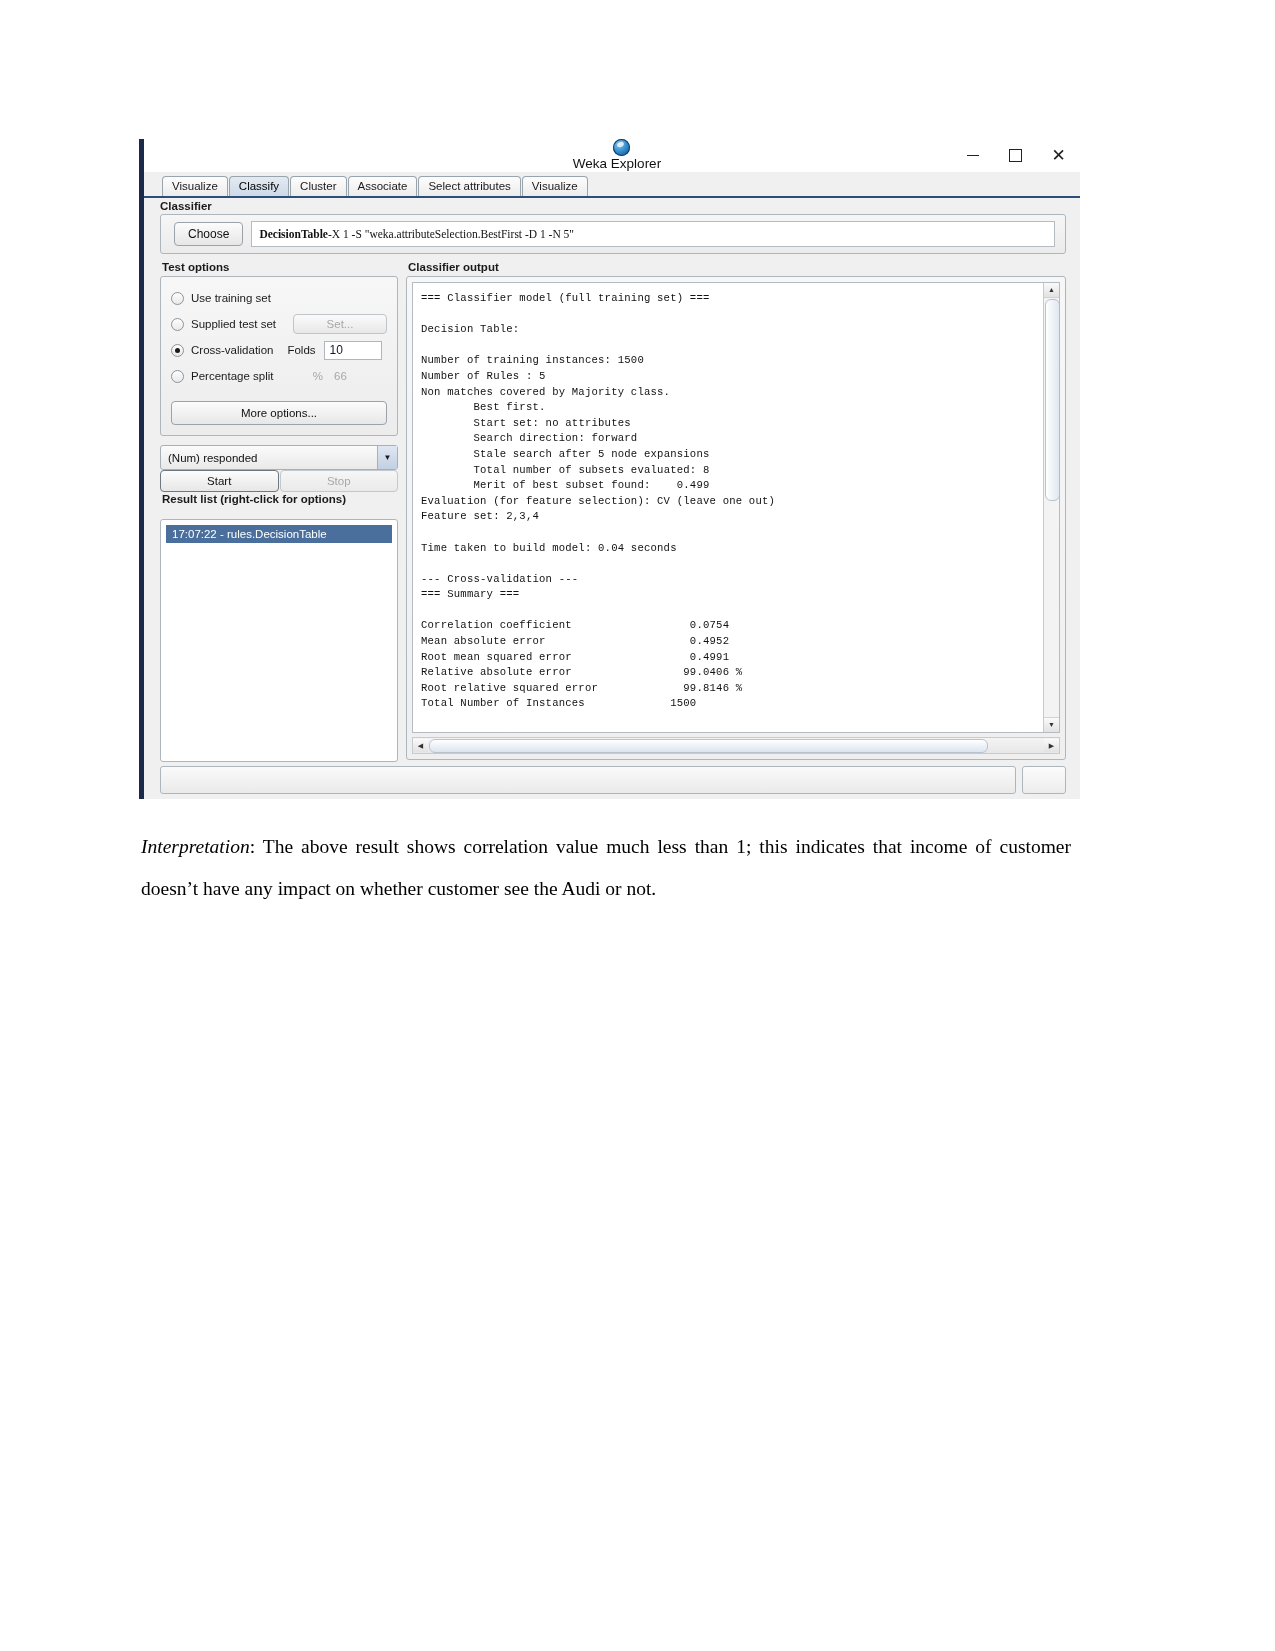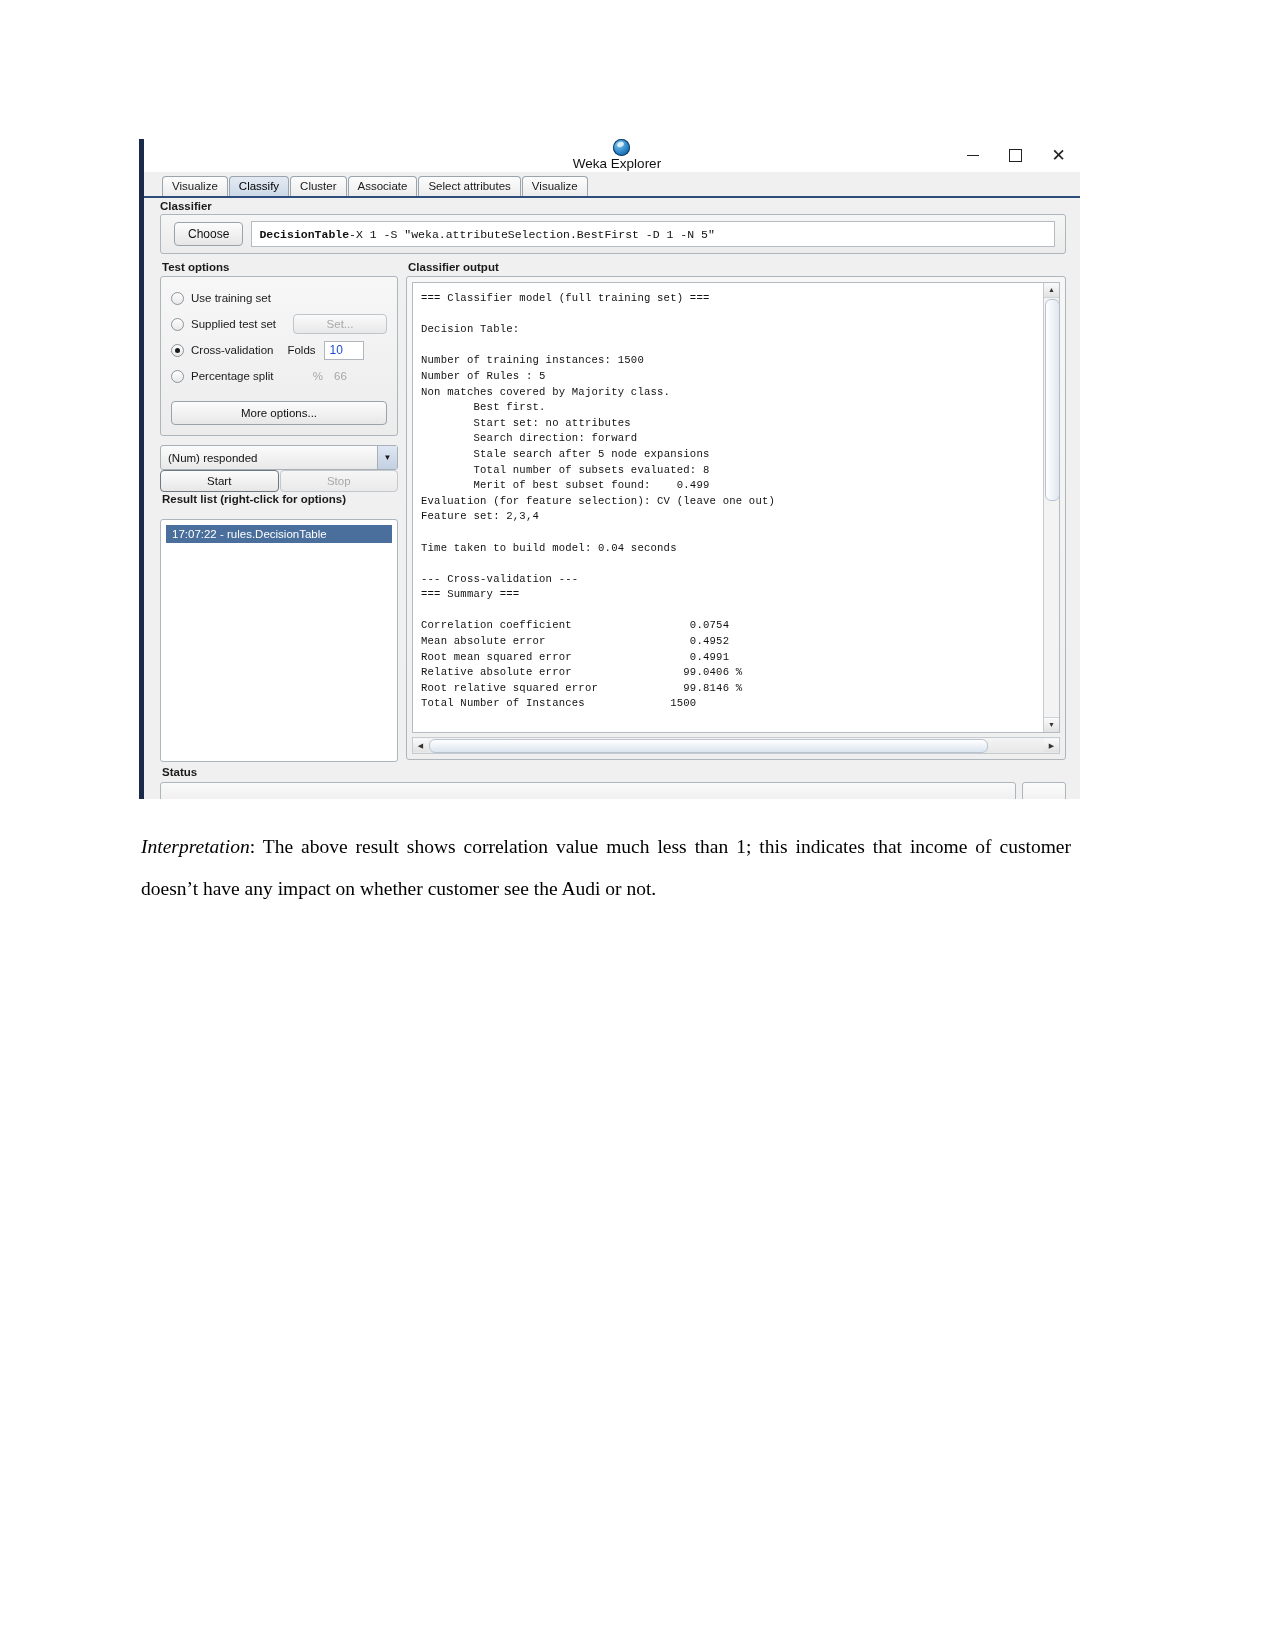--- a/index.html
+++ b/index.html
@@ -159,21 +159,21 @@
   .classifier-field {
     flex: 1;
     margin-left: 8px;
     margin-right: 2px;
     height: 26px;
     background: #ffffff;
     border: 1px solid #b5bbc1;
     display: flex;
     align-items: center;
     padding-left: 7px;
-    font-family: Liberation Mono, monospace;
+    font-family: Liberation Serif, serif;
     font-size: 11.5px;
     color: #111;
     box-sizing: border-box;
     overflow: hidden;
     white-space: nowrap;
   }
   .classifier-field b { font-weight: bold; }
 
   
   .main-row {
@@ -239,27 +239,27 @@
     padding: 3px 0;
     width: 92px;
     text-align: center;
   }
   .folds-label {
     margin-left: 14px;
     white-space: nowrap;
   }
   .num-field {
     margin-left: 8px;
-    width: 40px;
+    width: 58px;
     height: 19px;
     background: #fff;
     border: 1px solid #b0b6bc;
     font-family: "Liberation Sans", sans-serif;
     font-size: 12px;
-    color: #1d4ed8;
+    color: #0f172a;
     padding-left: 5px;
     display: flex;
     align-items: center;
     box-sizing: border-box;
   }
   .pct-label {
     margin-left: auto;
     color: #a8a8a8;
     padding-right: 6px;
   }
@@ -614,21 +614,20 @@
           <div class="h-arrow">◀</div>
           <div class="h-thumb"></div>
           <div class="h-spacer"></div>
           <div class="h-arrow">▶</div>
         </div>
       </div>
     </div>
   </div>
 
   <div class="status-wrap">
-    <div class="group-title" style="padding-left:2px">Status</div>
     <div class="status-box">
       <div class="status-field"></div>
       <div class="status-logbtn"></div>
     </div>
   </div>
 </div>
 
 <div class="interpretation"><i>Interpretation</i><span>: The above result shows correlation value much less than 1; this indicates that income of customer doesn’t have any impact on whether customer see the Audi or not.</span></div>
 
 </body></html>

